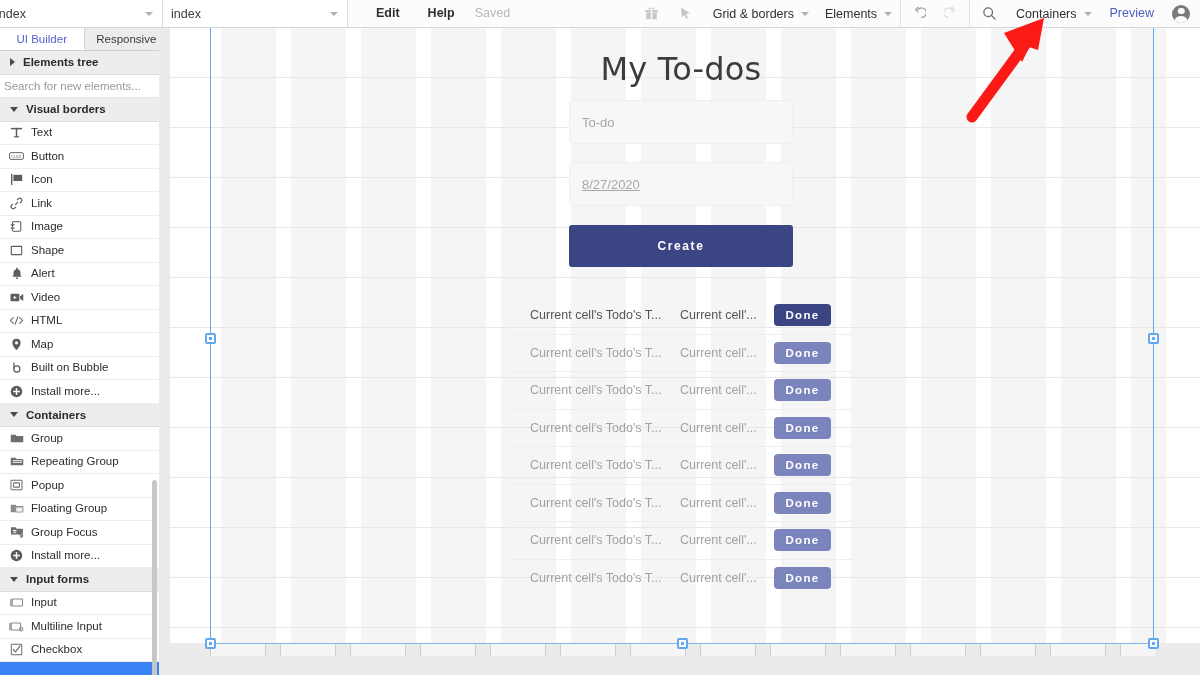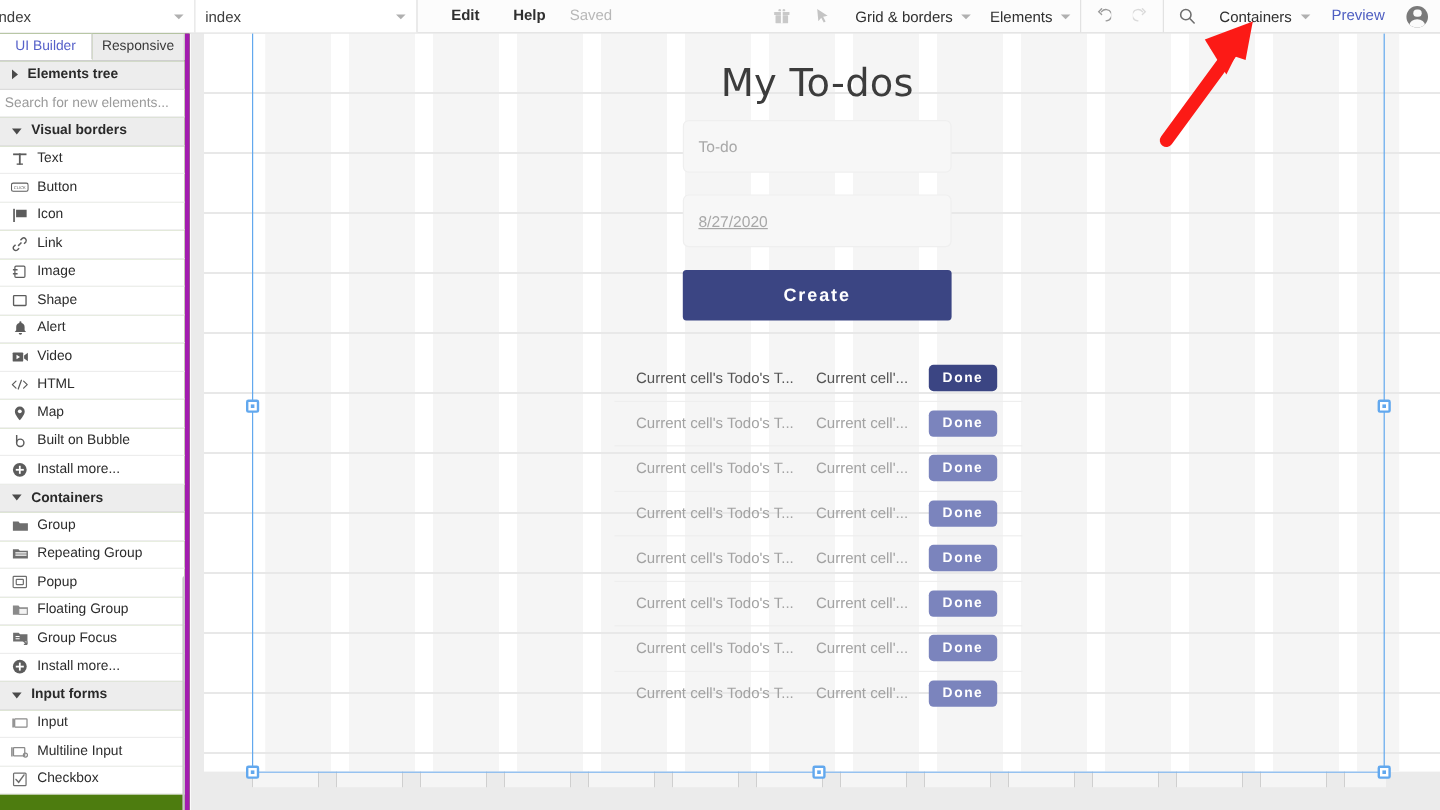--- a/index.html
+++ b/index.html
@@ -89,23 +89,23 @@
     background: #fbfbfb; transform: translateX(-50%);
   }
   .tb-avatar::after {
     content: ""; position: absolute; left: 50%; top: 11px;
     width: 13px; height: 10px; border-radius: 50% 50% 0 0;
     background: #fbfbfb; transform: translateX(-50%);
   }
 
   
   .leftpanel {
-    position: absolute; left: 0; top: 28px; width: 158px; height: 647px;
-    background: #4d7c0f;
-    border-right: 4px solid #a21caf;
+    position: absolute; left: 0; top: 28px; width: 170px; height: 647px;
+    background: #3b82f6;
+    border-right: 1px solid #a21caf;
     overflow: hidden;
   }
   .lp-tabs { display: flex; height: 23px; border-bottom: 1px solid #cfcfcf; }
   .lp-tab {
     flex: 1; display: flex; align-items: center; justify-content: center;
     font-size: 11.5px; background: #ececec;
     border-right: 1px solid #d4d4d4; color: #3a3a3a;
   }
   .lp-tab.active { background: #ffffff; color: #5661c9; border-bottom: 1px solid #fff; }
 
@@ -257,21 +257,21 @@
     background: #f7f7f7; border: 1px solid #efefef; border-radius: 5px;
     display: flex; align-items: center; padding-left: 12px;
     font-size: 13px; color: #a8a8a8;
   }
   #in-todo { top: 100px; }
   #in-date { top: 162px; text-decoration: underline; }
   .create-btn {
     position: absolute; left: 569px; top: 225px; width: 224px; height: 42px;
     background: #3b4583; border-radius: 3px;
     display: flex; align-items: center; justify-content: center;
-    color: #ffffff; font-size: 15px; font-weight: bold;
+    color: #ffffff; font-size: 12px; font-weight: bold;
     letter-spacing: 1.6px;
   }
 
   
   .rg { position: absolute; left: 512px; top: 297px; width: 340px; }
   .rg-row {
     position: relative; height: 37.5px;
     border-bottom: 1px solid #eeeeee;
     display: flex; align-items: center;
   }

